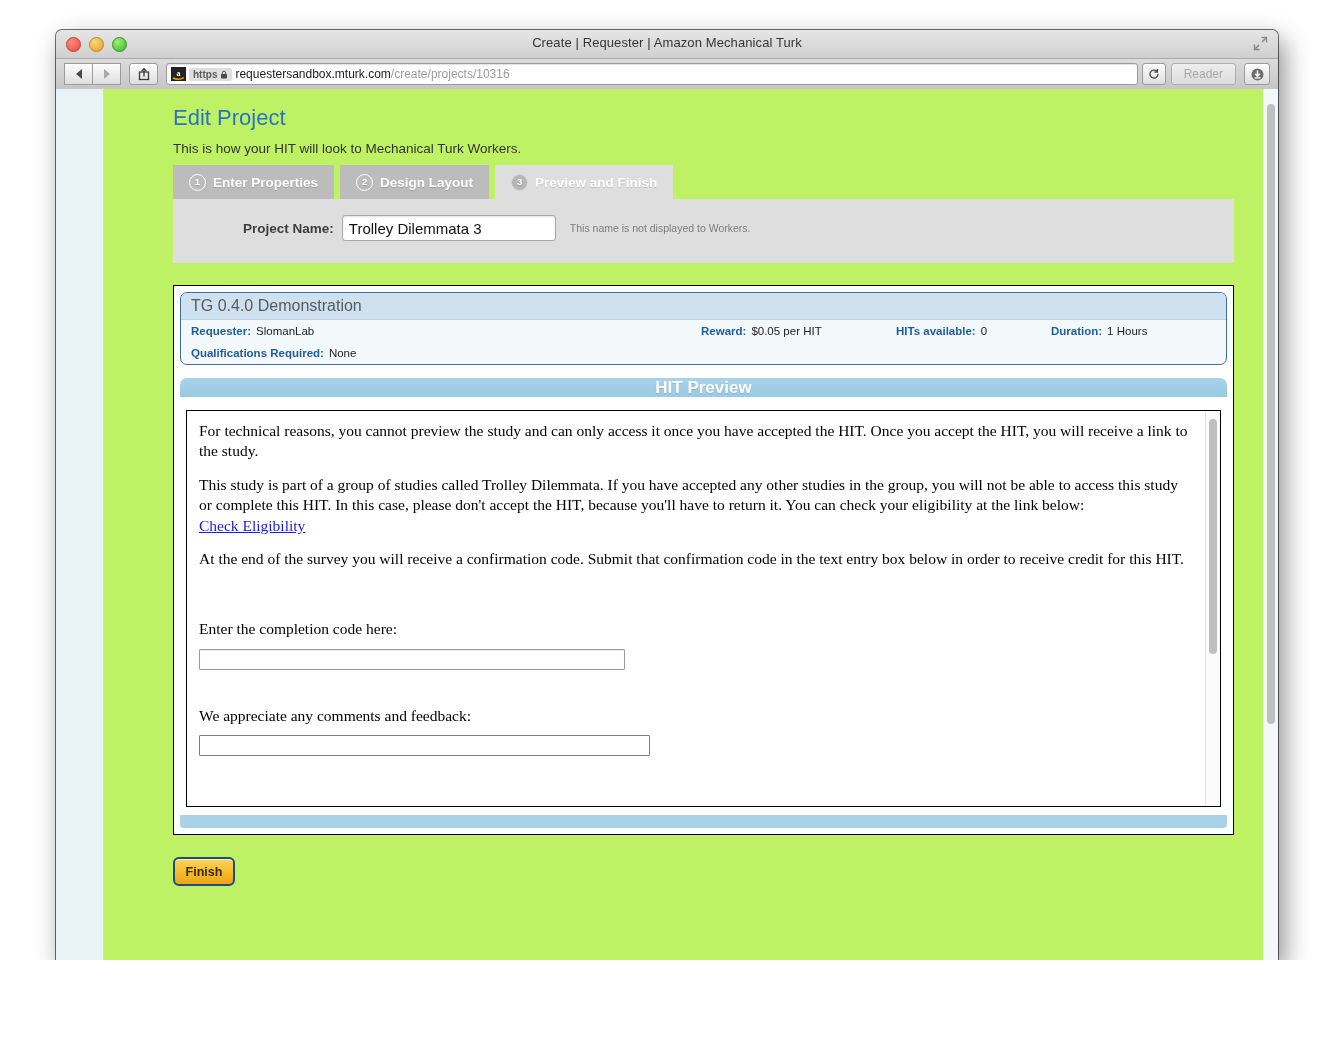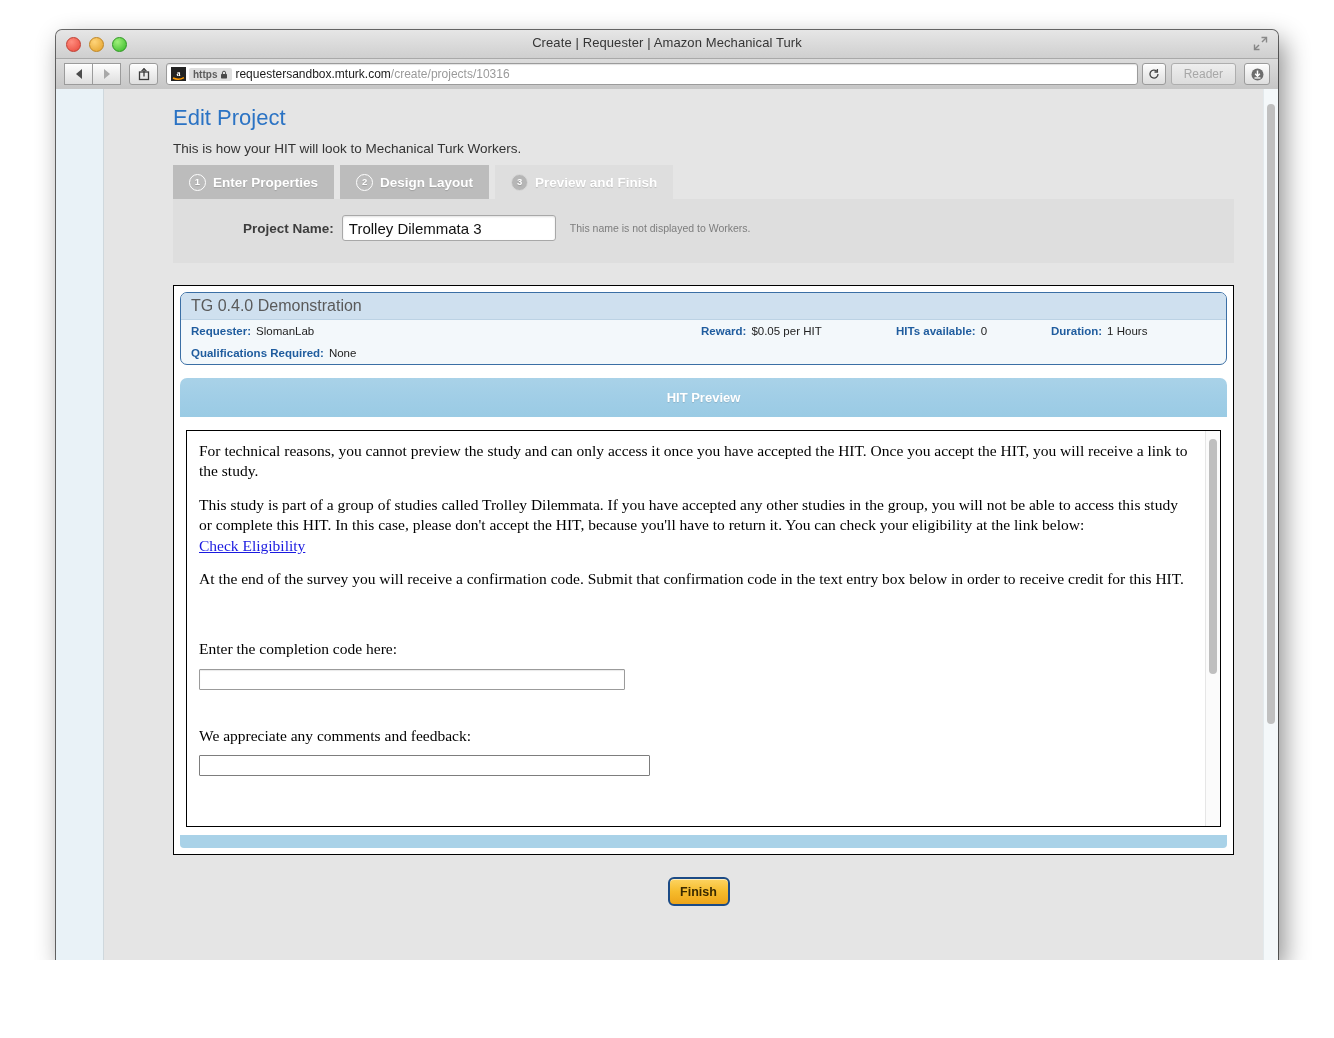--- a/index.html
+++ b/index.html
@@ -93,21 +93,21 @@
   
   #page-viewport{
     position:absolute;left:0;top:59px;width:1222px;height:871px;
     background:#ffffff;overflow:hidden;
   }
   #page-left-margin{
     position:absolute;left:0;top:0;width:47px;height:871px;background:#e9f2f7;
     border-right:1px solid #cfd8dd;
   }
   #page-body{
-    position:absolute;left:48px;top:0;width:1160px;height:871px;background:#e5e5e5;
+    position:absolute;left:48px;top:0;width:1160px;height:871px;background:#bef264;
   }
 
   
   #page-scrollbar{
     position:absolute;right:0;top:0;width:14px;height:871px;background:#f4f8fa;
     border-left:1px solid #e3e9ec;
   }
   #page-scrollbar-thumb{
     position:absolute;left:3px;top:15px;width:8px;height:620px;background:#c0c0c0;border-radius:4px;
   }
@@ -164,25 +164,25 @@
   }
   .hit-info-row{display:flex;align-items:center;padding:5px 10px;font-size:11.5px;}
   .hit-lbl{color:#1f5c9e;font-weight:bold;margin-right:5px;}
   .hit-val{color:#222;}
   #hit-info-row1 .field{display:flex;}
   #field-requester{width:510px;}
   #field-reward{width:195px;}
   #field-hits{width:155px;}
 
   #hit-preview-bar{
-    margin:13px 6px 0 6px;height:39px;
+    margin:13px 6px 0 6px;height:19px;
     background:linear-gradient(to bottom,#a9d2e8 0%,#9fcde6 60%,#9acbe4 100%);
     border-radius:7px 7px 0 0;
     display:flex;align-items:center;justify-content:center;
-    color:#ffffff;font-weight:bold;font-size:13px;text-shadow:0 1px 1px rgba(0,0,0,.13);
+    color:#ffffff;font-weight:bold;font-size:17px;text-shadow:0 1px 1px rgba(0,0,0,.13);
   }
 
   #hit-frame{
     margin:13px 12px 0 12px;border:1px solid #000;background:#fff;height:395px;
     position:relative;overflow:hidden;
   }
   #hit-frame-inner{
     position:absolute;left:0;top:0;right:14px;bottom:0;padding:10px 12px;
     font-family:"Liberation Serif", serif;font-size:15.5px;color:#000;line-height:1.32;
     overflow:hidden;
@@ -204,21 +204,21 @@
   }
   #hit-frame-scrollbar-thumb{
     position:absolute;left:3px;top:8px;width:8px;height:235px;background:#bfbfbf;border-radius:4px;
   }
   #hit-bottom-bar{
     margin:8px 6px 6px 6px;height:13px;background:#a9d2e8;border-radius:0 0 4px 4px;
   }
 
   
   #finish-row{
-    margin-left:69px;width:1059px;display:flex;justify-content:center;
+    margin-left:69px;width:1059px;display:flex;justify-content:flex-start;
     padding:22px 8px 0 0;box-sizing:border-box;
   }
   #finish-button{
     width:58px;height:25px;border:2px solid #1c4b86;border-radius:6px;
     background:linear-gradient(to bottom,#fcd462 0%,#f6bc2c 50%,#eda419 100%);
     color:#3a2a00;font-size:12.5px;font-weight:bold;
     display:flex;align-items:center;justify-content:center;
     box-shadow:0 1px 0 rgba(255,255,255,.6) inset;cursor:pointer;
   }
 

